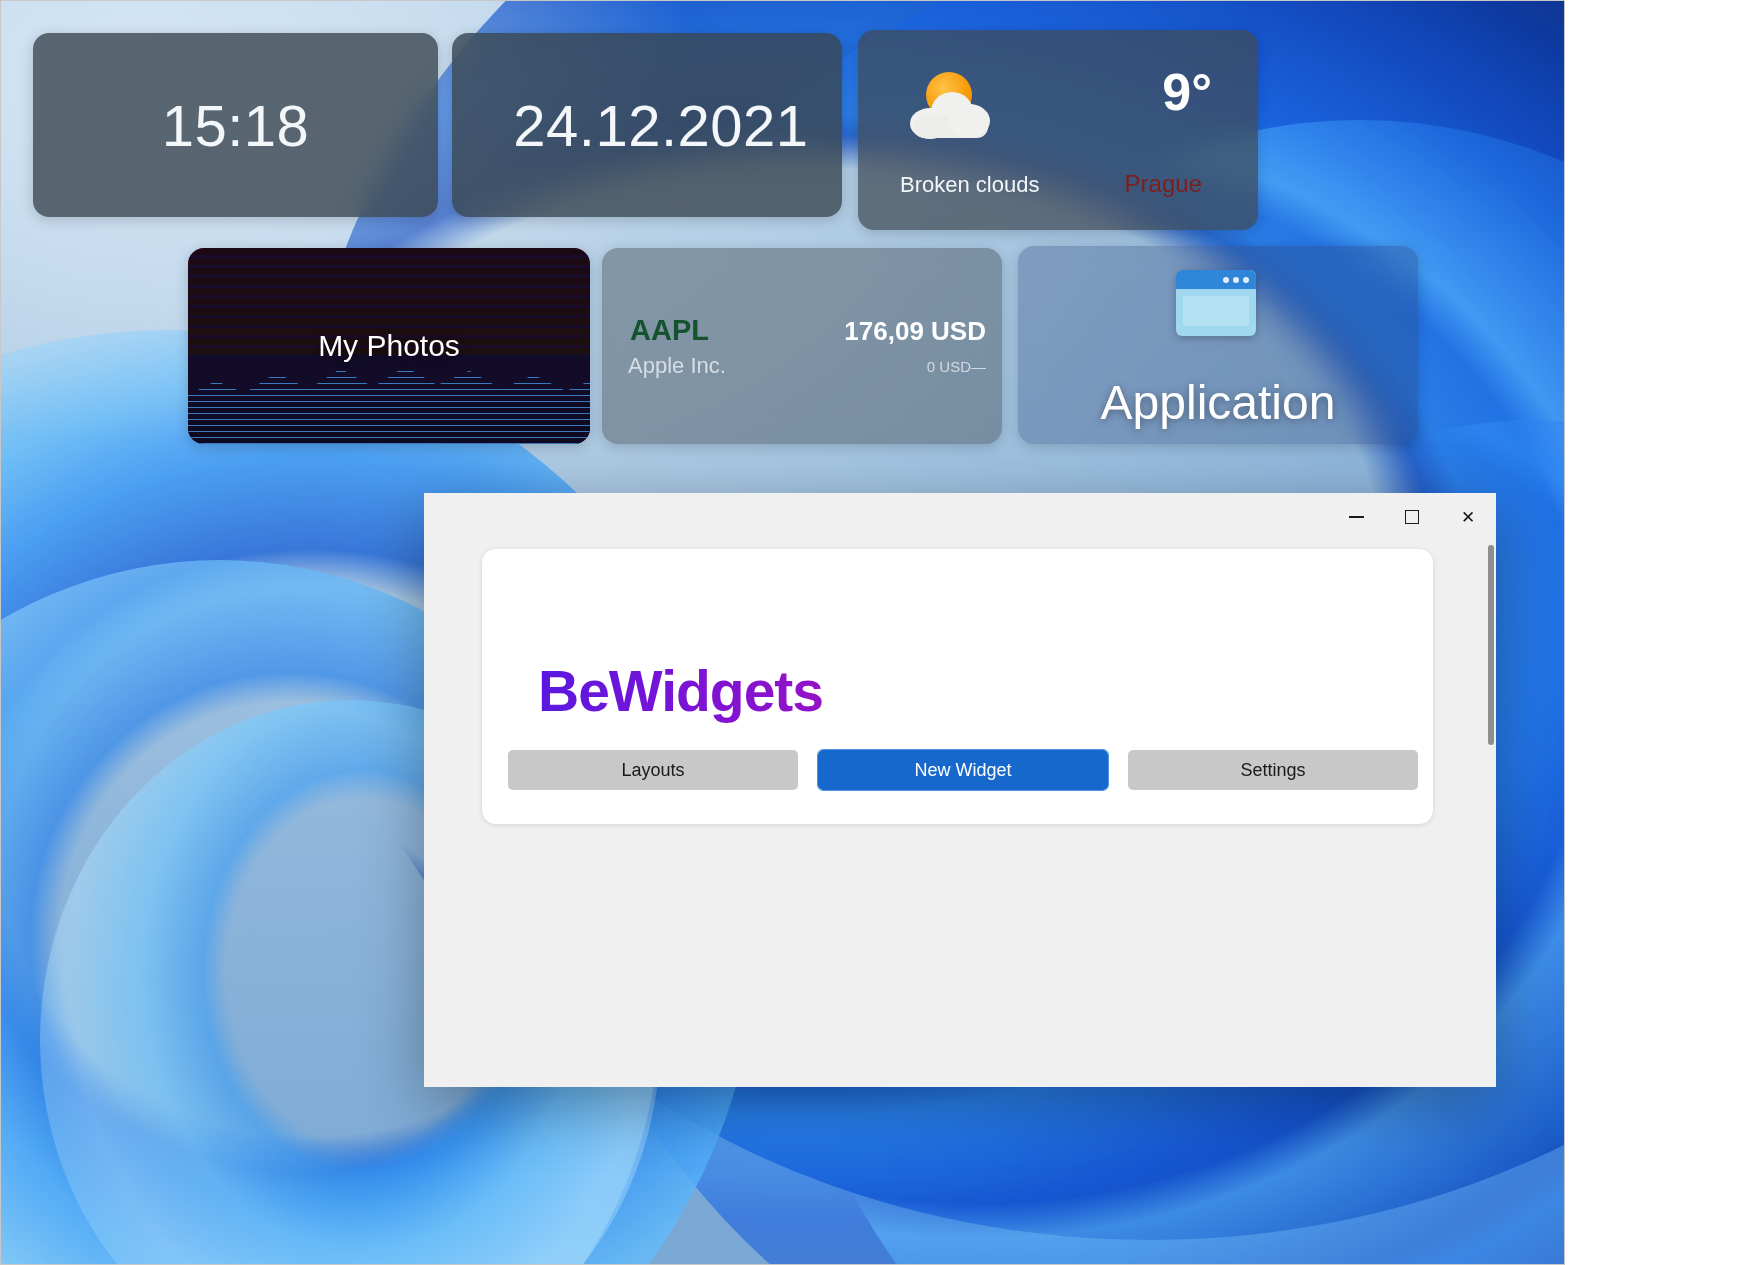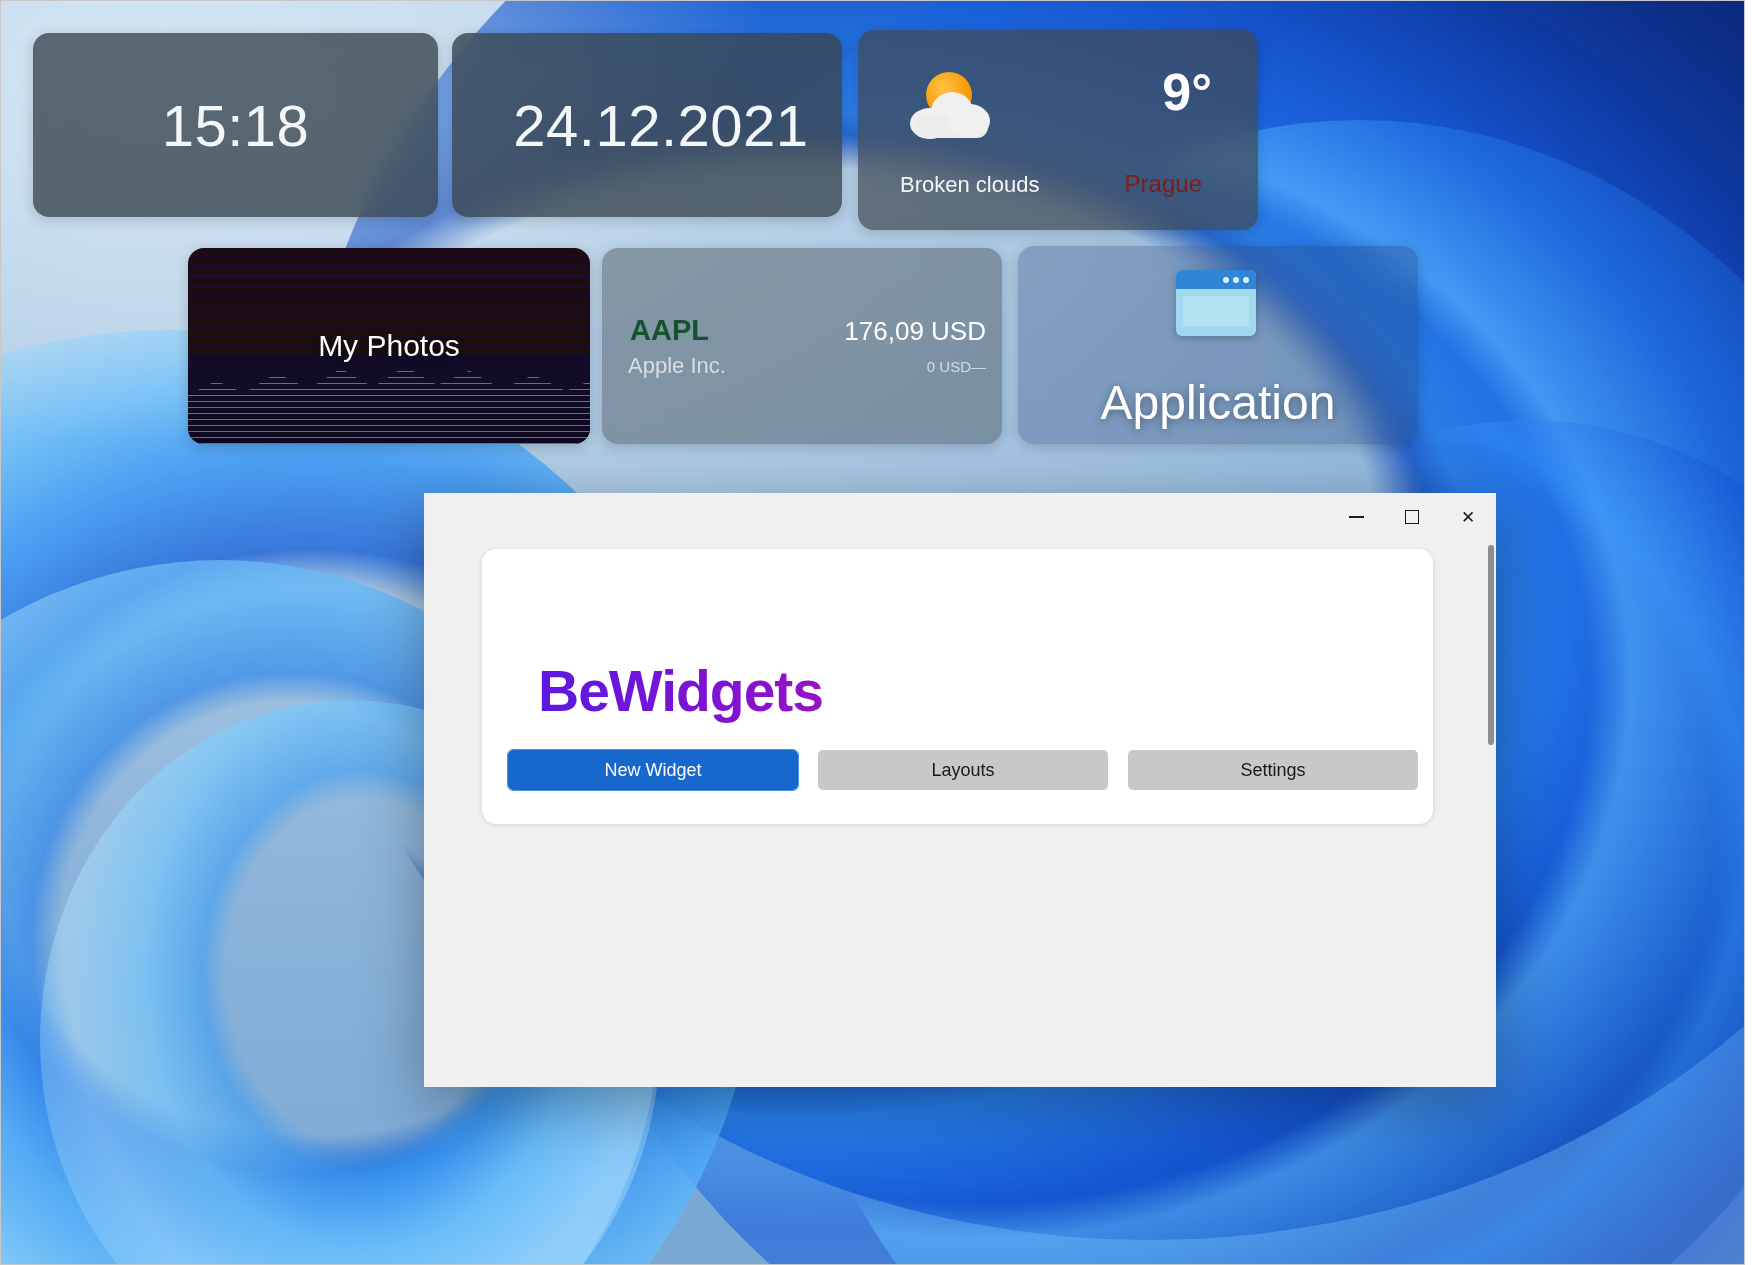--- a/index.html
+++ b/index.html
@@ -8,21 +8,21 @@
   html, body {
     width: 1757px;
     height: 1265px;
     overflow: hidden;
     font-family: "Liberation Sans", sans-serif;
   }
 
   
   #desktop {
     position: relative;
-    width: 1745px;
+    width: 1565px;
     height: 1265px;
     background: #b9d3ea;
     overflow: hidden;
   }
 
   .wall-base {
     position: absolute;
     inset: 0;
     background:
       radial-gradient(ellipse 120% 90% at 18% 8%, #c9dcee 0%, #aecbe4 35%, #8fb6db 65%, #7aa8d4 100%);
@@ -238,21 +238,21 @@
   .stock-sym {
     position: absolute; left: 28px; top: 66px;
     font-size: 29px; font-weight: 700; color: #14532d;
   }
   .stock-name {
     position: absolute; left: 26px; top: 105px;
     font-size: 22px; color: rgba(255,255,255,0.68);
   }
   .stock-price {
     position: absolute; right: 16px; top: 68px;
-    font-size: 26px; font-weight: 400; color: #fff; margin-left: 16px;
+    font-size: 26px; font-weight: 700; color: #fff; margin-left: 16px;
   }
   .stock-change {
     position: absolute; right: 16px; top: 110px;
     font-size: 15px; color: rgba(255,255,255,0.66);
   }
 
   #w-app {
     left: 1018px; top: 246px; width: 400px; height: 198px;
     background: rgba(36,60,110,0.30);
   }
@@ -447,22 +447,22 @@
       <div class="tb-btn close">
         <span class="tb-glyph">✕</span>
       </div>
     </div>
 
     <div class="bw-scroll"></div>
 
     <div class="bw-card" id="bw-header-card">
       <div class="bw-logo">BeWidgets</div>
       <div class="bw-tabs">
+        <button class="bw-tab">Layouts</button>
         <button class="bw-tab active">New Widget</button>
-        <button class="bw-tab">Layouts</button>
         <button class="bw-tab">Settings</button>
       </div>
     </div>
 
   </div>
 
   <div class="screen-border"></div>
 </div>
 
 </body></html>

